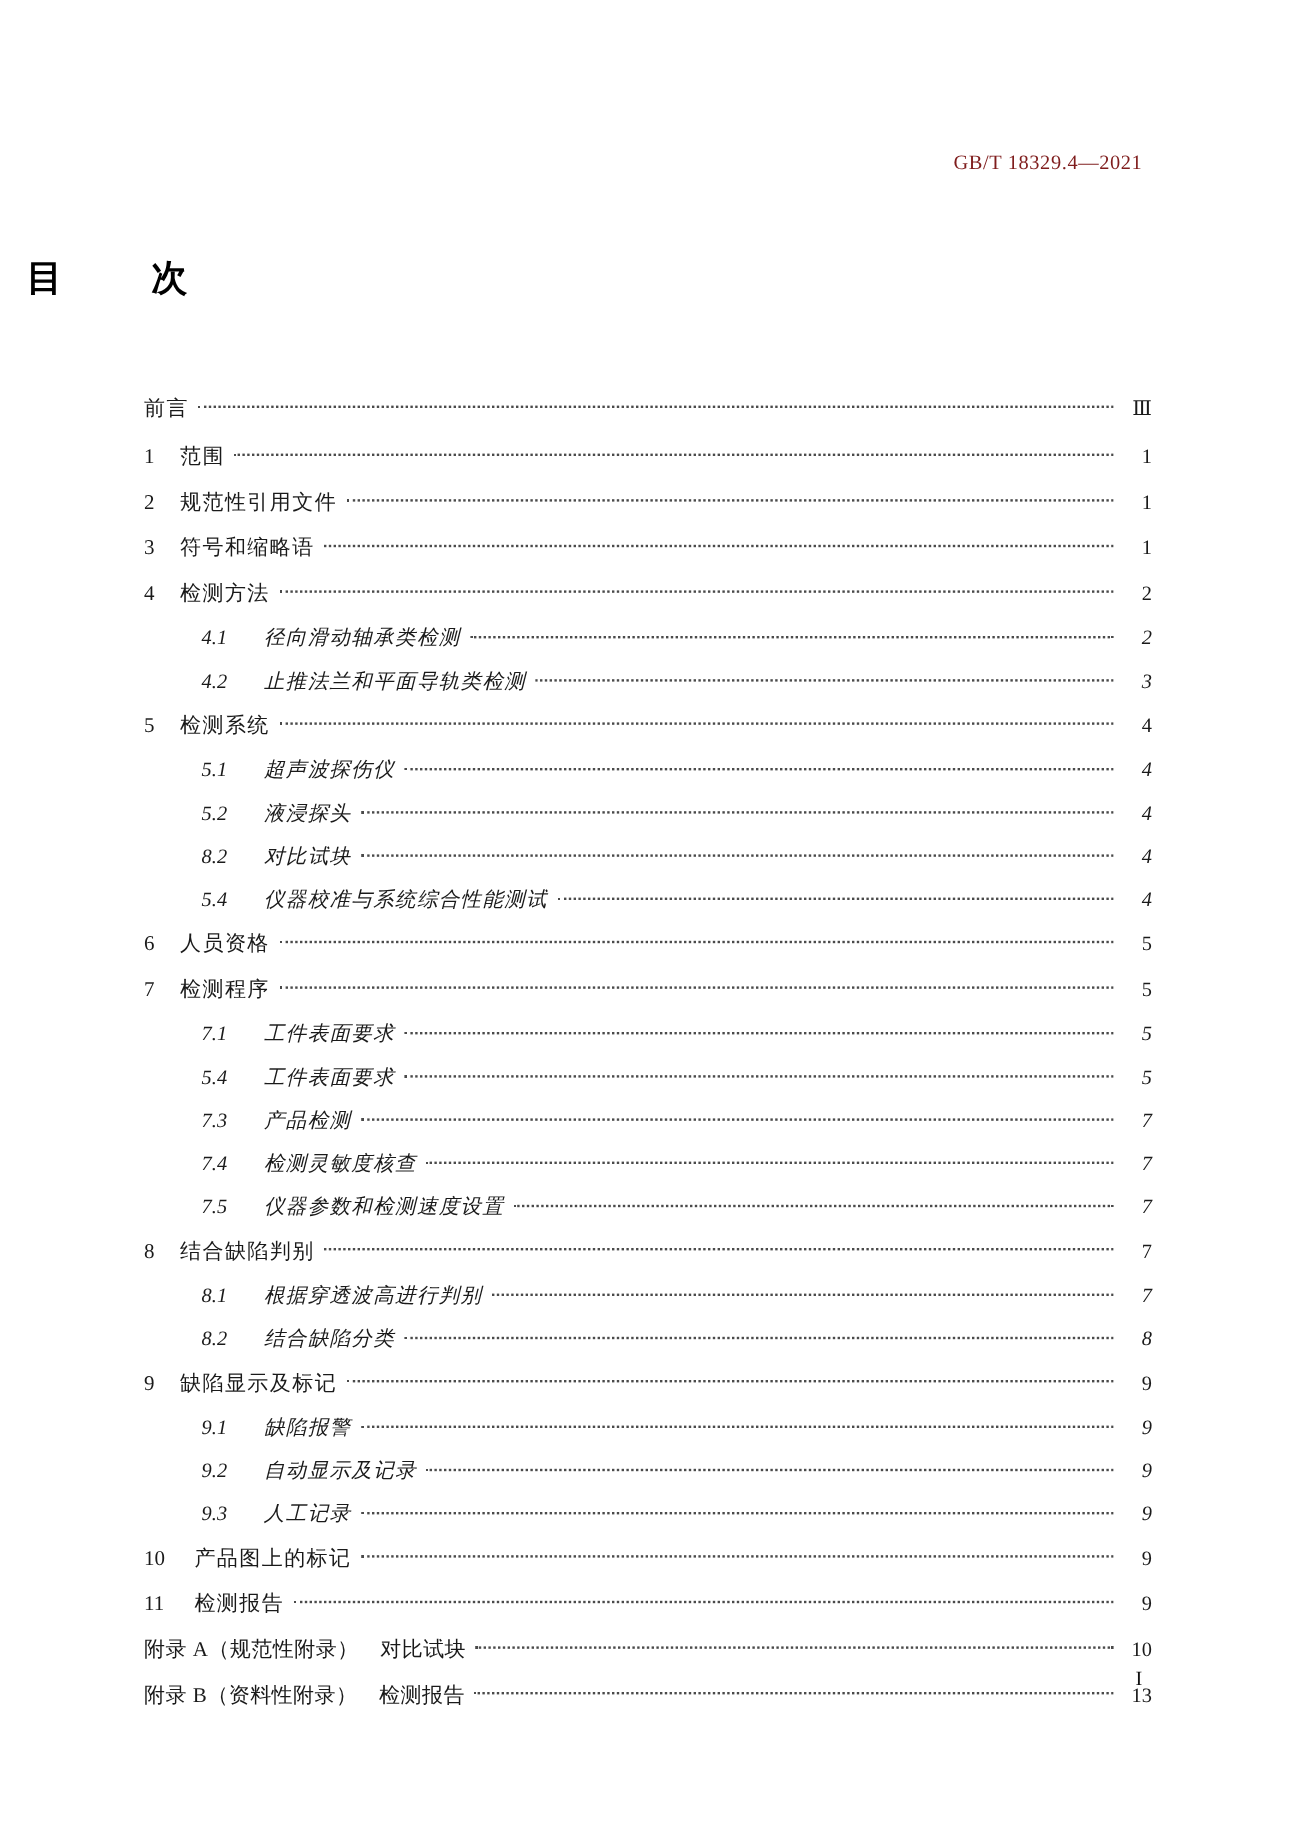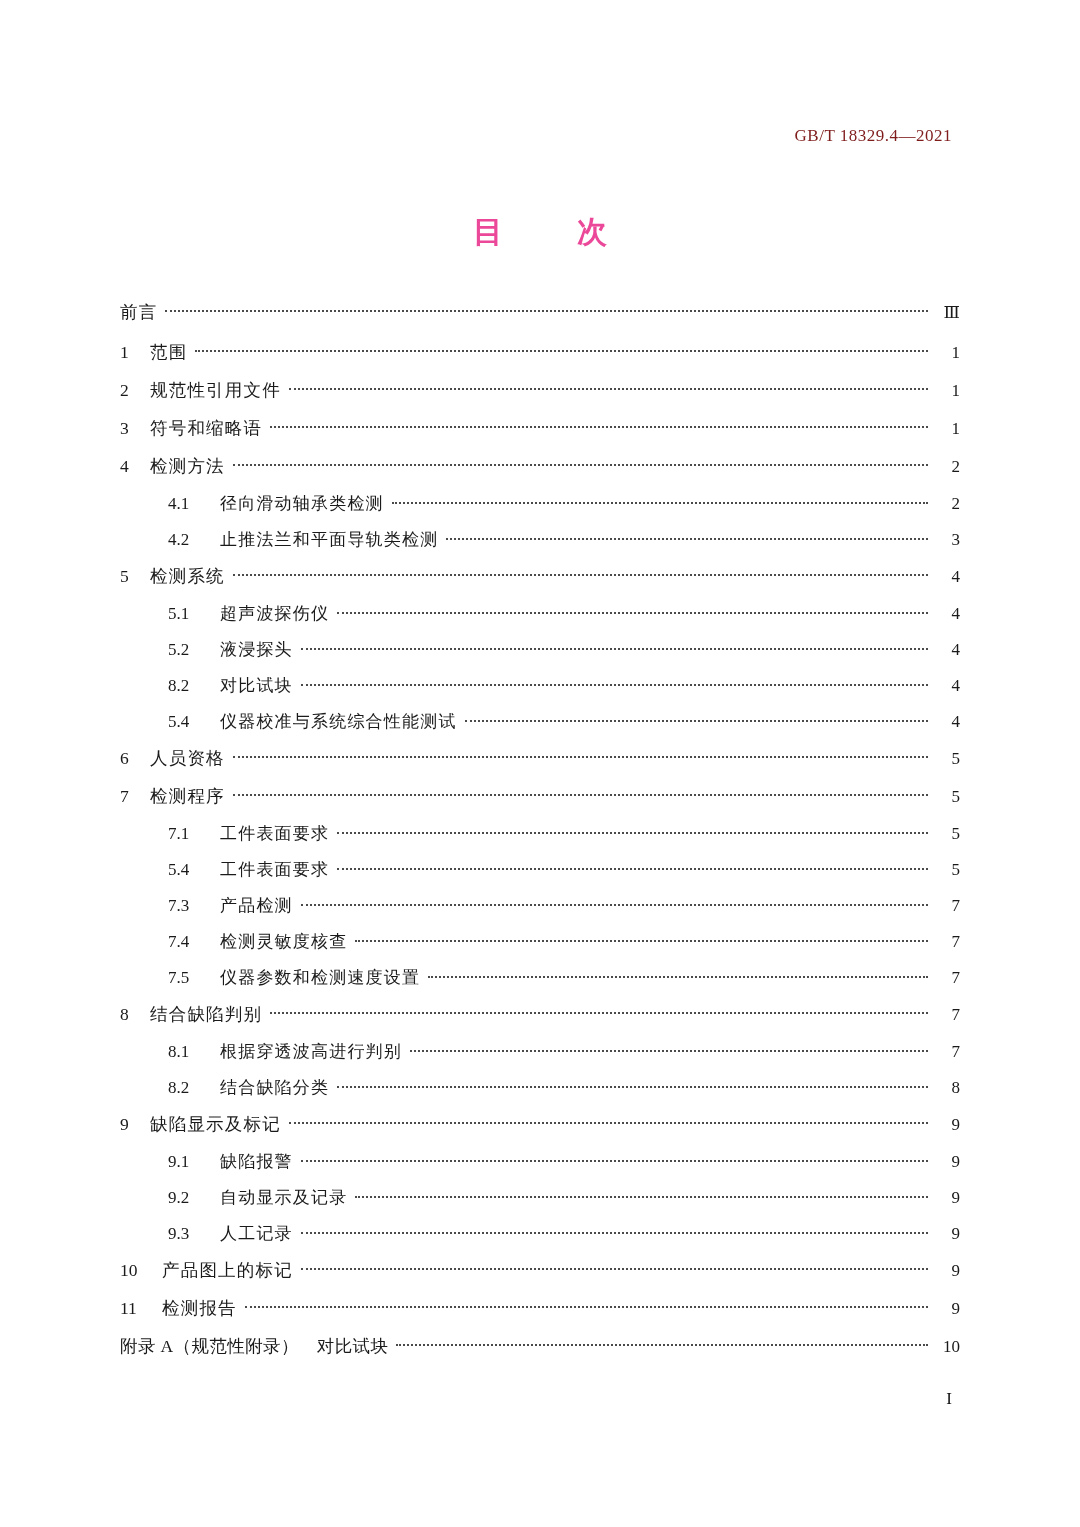--- a/index.html
+++ b/index.html
@@ -24,49 +24,50 @@
     font-size: 17px;
     letter-spacing: 0.5px;
     color: #7f1d1d;
     font-family: "Liberation Serif", serif;
   }
   .doc-title {
     position: absolute;
     top: 212px;
     left: 0;
     width: 100%;
-    text-align: center;
     font-size: 30px;
     letter-spacing: 22px;
     text-indent: 22px;
     font-weight: 600;
-    color: #ec4899;
+    color: #000000;
   }
   .toc {
     position: absolute;
     top: 300px;
     left: 120px;
     width: 840px;
   }
   .toc-row {
     display: flex;
     align-items: baseline;
     font-size: 17.5px;
     line-height: 1;
     color: #1a1a1a;
     margin-bottom: 17px;
     white-space: nowrap;
   }
   .toc-row.sub {
     padding-left: 48px;
     font-size: 17px;
     margin-bottom: 16px;
+    font-style: italic;
   }
   .toc-row.front {
     margin-bottom: 19px;
+    margin-top: 28px;
   }
   .num {
     display: inline-block;
     min-width: 30px;
     flex: 0 0 auto;
   }
   .num.wide {
     min-width: 42px;
   }
   .num.sub-num {
@@ -285,17 +286,23 @@
         <span class="label">检测报告</span>
         <span class="leader"></span>
         <span class="pg">9</span>
       </div>
       <div class="toc-row">
         <span class="num" style="min-width: 0px;"></span>
         <span class="label tight">附录 A（规范性附录）　对比试块</span>
         <span class="leader"></span>
         <span class="pg">10</span>
       </div>
+      <div class="toc-row">
+        <span class="num" style="min-width: 0px;"></span>
+        <span class="label tight">附录 B（资料性附录）　检测报告</span>
+        <span class="leader"></span>
+        <span class="pg">13</span>
+      </div>
     </div>
 
   <div class="page-number">I</div>
 
 </div>
 
 </body></html>

